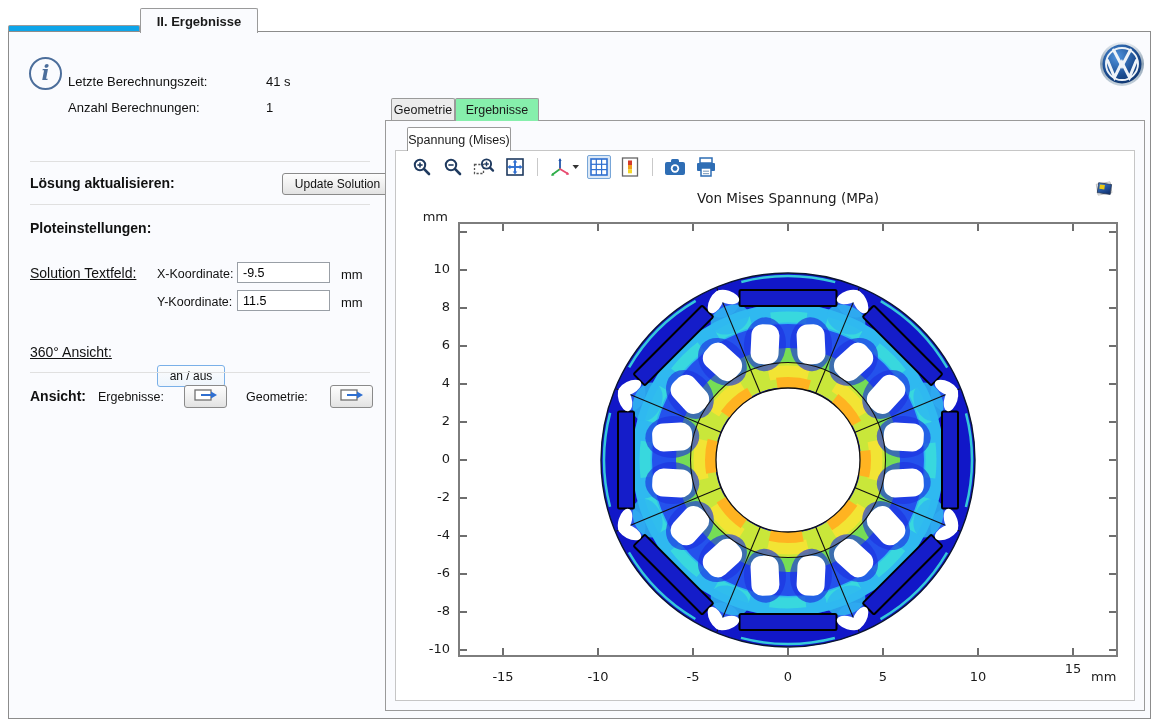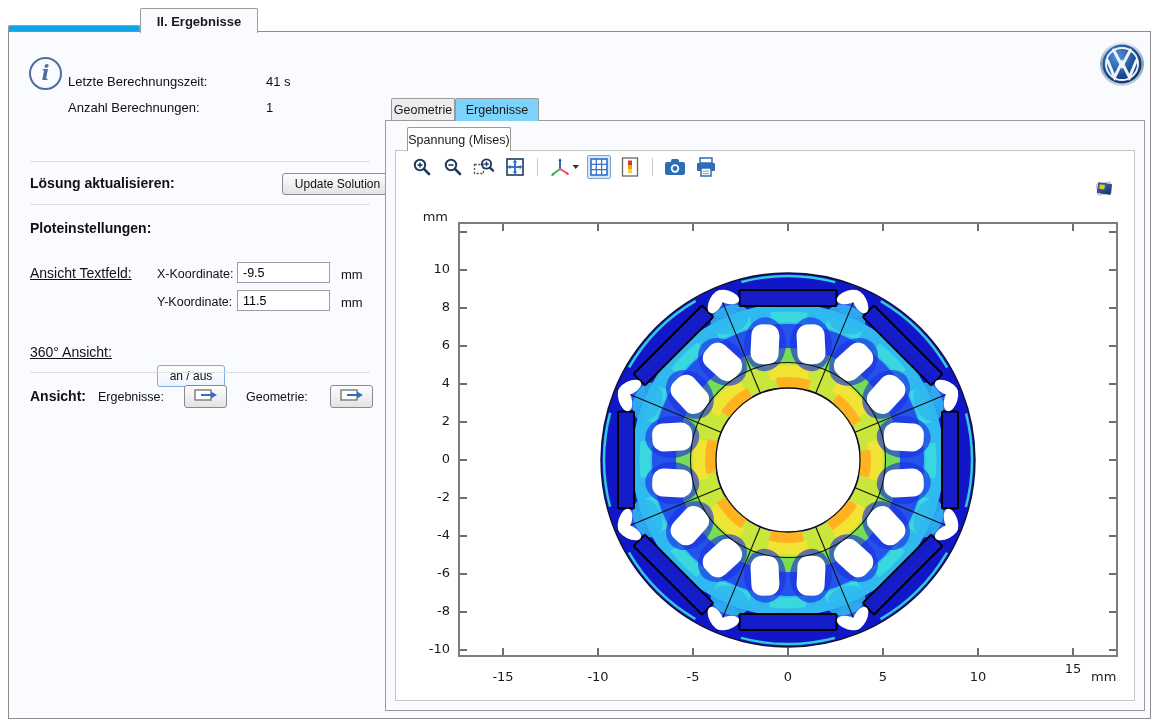--- a/index.html
+++ b/index.html
@@ -29,21 +29,21 @@
          border:1px solid #8a8a8a; border-radius:3px; background:linear-gradient(#fdfdfd,#eeeeee 60%,#e2e2e2);
          cursor:pointer; z-index:3; color:#111;}
   .btn.blue-focus { border-color:#7ab0e8; background:linear-gradient(#fdfdfd,#eef5fc);margin-top:24px; }
   .txt-input { position:absolute; border:1px solid #999fa6; background:#fff; font-size:12.5px; padding:2px 5px;
                font-family:"Liberation Sans",sans-serif; z-index:3;}
 
   
   .rp-tab { position:absolute; display:flex; align-items:center; justify-content:center; font-size:12.5px;
             border:1px solid #9a9a9a; border-bottom:none; border-radius:2px 2px 0 0; cursor:default; z-index:4;}
   .rp-tab.inactive { background:#ececec; height:22px; }
-  .rp-tab.active { background:#7dd3fc; height:23px; z-index:6;}
+  .rp-tab.active { background:#86efac; height:23px; z-index:6;}
   .rp-content { position:absolute; left:385px; top:120px; width:760px; height:591px;
                 border:1px solid #9a9a9a; background:#fafbfe; z-index:3;}
   .plot-tab { position:absolute; left:407px; top:127px; width:104px; height:24px; background:#ffffff;
               border:1px solid #9a9a9a; border-bottom:none; border-radius:2px 2px 0 0;
               display:flex; align-items:center; justify-content:center; font-size:12.5px; z-index:6; cursor:default;}
   .gbox { position:absolute; left:395px; top:150px; width:740px; height:551px; border:1px solid #c6c6c6;
           background:#ffffff; z-index:4;}
   .toolbar { position:absolute; left:410px; top:154px; height:26px; display:flex; align-items:center; gap:7px; z-index:7;}
   .tool { width:24px; height:24px; display:flex; align-items:center; justify-content:center; cursor:pointer; border-radius:2px;}
   .tool.pressed { background:#dbe8f6; border:1px solid #78a6d8; }
@@ -88,21 +88,21 @@
 
   <div class="sep" style="top:161px;"></div>
 
   <div class="lbl bold" style="left:30px; top:175px;">Lösung aktualisieren:</div>
   <button class="btn" style="left:266px; top:173px; width:111px; height:22px;margin-left:16px;">Update Solution</button>
 
   <div class="sep" style="top:204px;"></div>
 
   <div class="lbl bold" style="left:30px; top:220px;">Ploteinstellungen:</div>
 
-  <div class="lbl underline" style="left:30px; top:265px;">Ansicht Textfeld:</div>
+  <div class="lbl underline" style="left:30px; top:265px;">Solution Textfeld:</div>
   <div class="lbl" style="left:157px; top:267px; font-size:12.5px;">X-Koordinate:</div>
   <input class="txt-input" style="left: 237px; top: 262px; width: 93px; height: 21px;" value="-9.5">
   <div class="lbl" style="left:341px; top:267px;">mm</div>
   <div class="lbl" style="left:157px; top:295px; font-size:12.5px;">Y-Koordinate:</div>
   <input class="txt-input" style="left: 237px; top: 290px; width: 93px; height: 21px;" value="11.5">
   <div class="lbl" style="left:341px; top:295px;">mm</div>
 
   <div class="lbl underline" style="left:30px; top:344px;">360° Ansicht:</div>
   <button class="btn blue-focus" style="left:157px; top:341px; width:68px; height:22px;">an / aus</button>
 
@@ -259,20 +259,21 @@
       <g transform="rotate(-10 10 10)">
           <rect x="3" y="5" width="14" height="11" fill="#fff" stroke="#b5b5b5" stroke-width="0.8"></rect>
         </g>
       <g transform="rotate(8 10 10)">
           <rect x="4" y="5.5" width="13" height="10" fill="url(#pgrad)" stroke="#2a3a55" stroke-width="0.8"></rect>
           <rect x="5.5" y="7" width="5" height="4.5" fill="#ffd400" opacity="0.9"></rect>
         </g>
     </svg>
   </span>
 
+  <div class="plot-title">Von Mises Spannung (MPa)</div>
   <div class="plot-box"></div>
   <svg id="rotor-svg" width="400" height="400" viewBox="-200 -200 400 400">
       <circle r="187" fill="#1117c8"></circle>
       <circle r="127" fill="none" stroke="#2452ec" stroke-width="58"></circle>
       <circle r="146" fill="none" stroke="#2fb9f0" stroke-width="20"></circle>
       <circle r="143" fill="none" stroke="#3adcdc" stroke-width="11" stroke-dasharray="36 20.2" stroke-dashoffset="18" opacity="0.9"></circle>
       <circle r="104" fill="none" stroke="#76dd55" stroke-width="16"></circle>
       <circle r="85.5" fill="none" stroke="#c9e73a" stroke-width="25"></circle>
       <circle r="88" fill="none" stroke="#f2e434" stroke-width="13" stroke-dasharray="40 29.1" stroke-dashoffset="20"></circle>
       <circle r="77.5" fill="none" stroke="#ffb321" stroke-width="11" stroke-dasharray="33 28.65" stroke-dashoffset="16.5"></circle>

